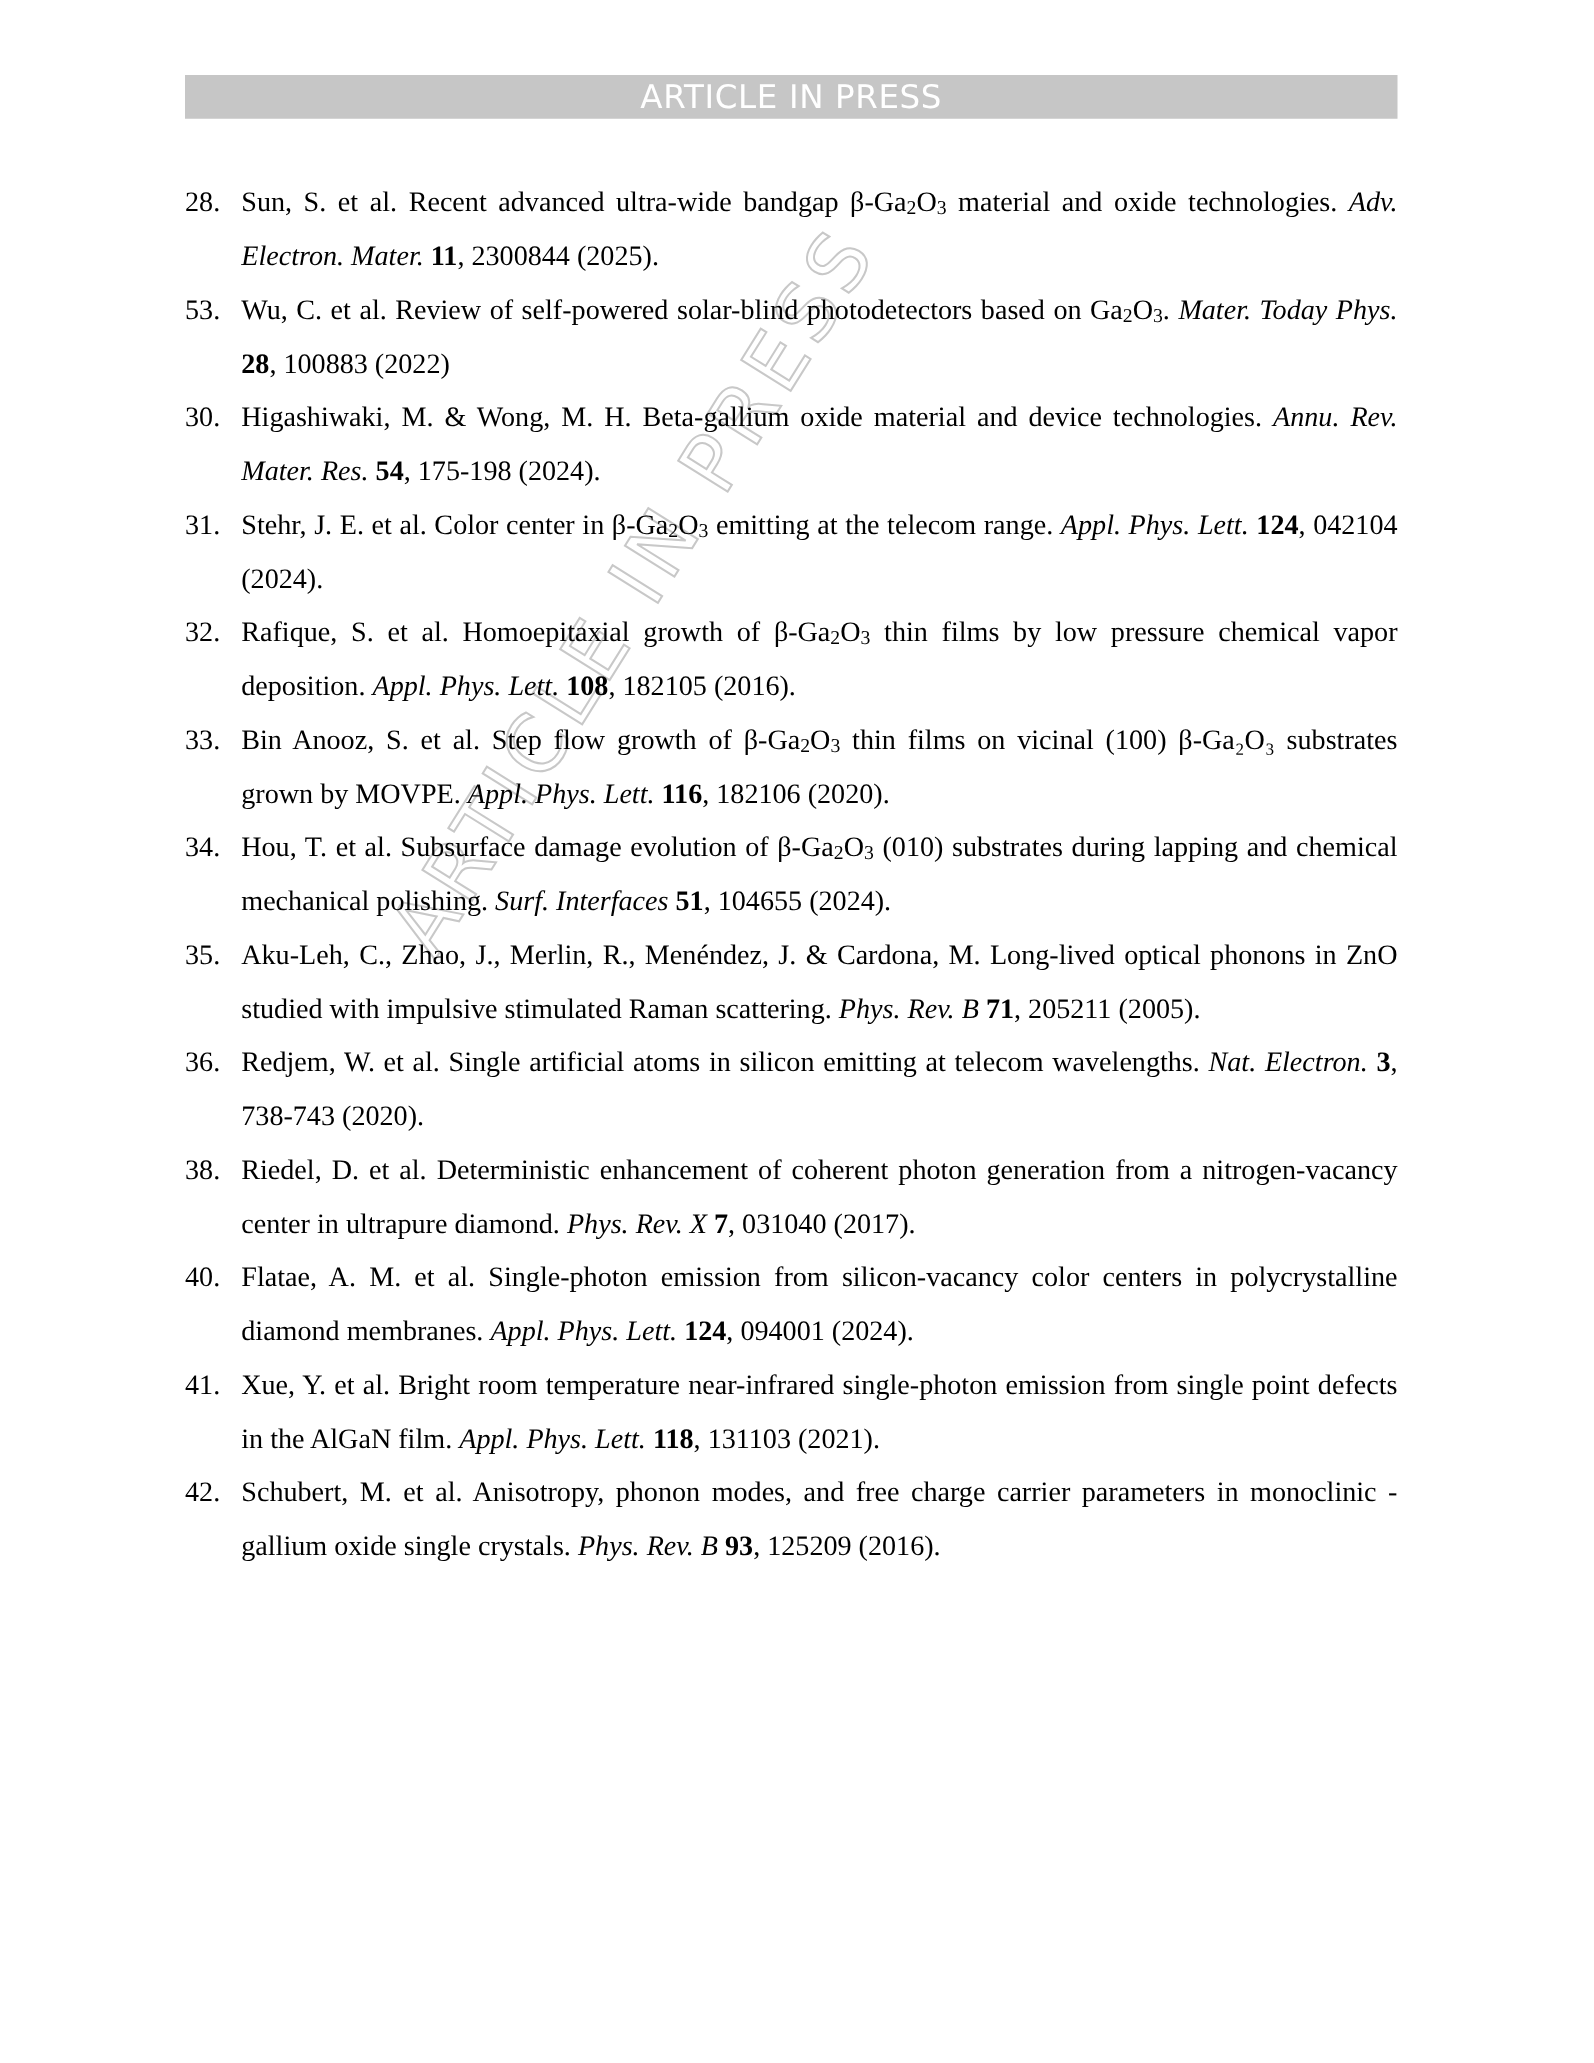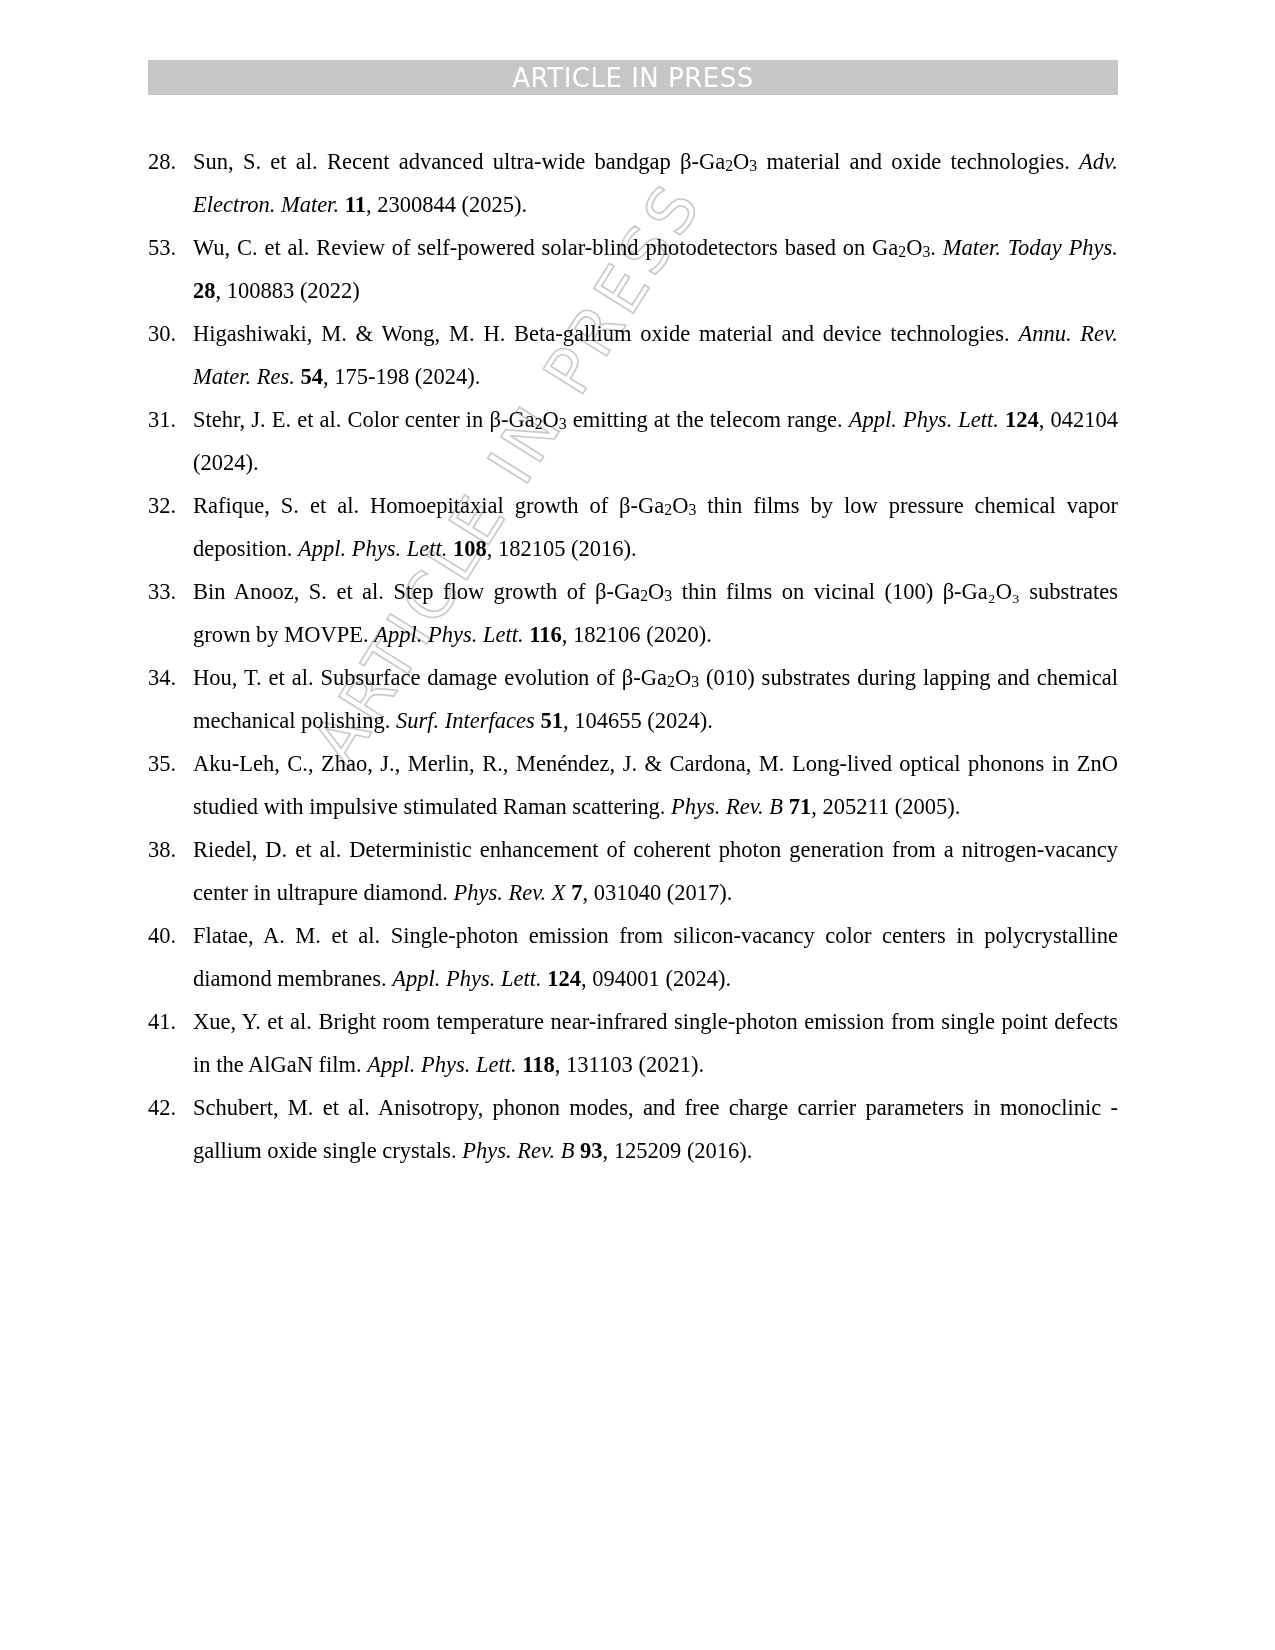--- a/index.html
+++ b/index.html
@@ -74,20 +74,24 @@
     </li>
     <li class="ref">
       <span class="ref-num">34.</span>
       <span class="ref-body"><span>Hou, T. et al. Subsurface damage evolution of β-Ga</span><span><sub>2</sub>O<sub>3</sub></span><span> (010) substrates during lapping and chemical mechanical polishing. </span><span class="journal">Surf. Interfaces</span> <span class="vol">51</span><span>, 104655 (2024).</span></span>
     </li>
     <li class="ref">
       <span class="ref-num">35.</span>
       <span class="ref-body"><span>Aku-Leh, C., Zhao, J., Merlin, R., Menéndez, J. &amp; Cardona, M. Long-lived optical phonons in ZnO studied with impulsive stimulated Raman scattering. </span><span></span><span class="journal">Phys. Rev. B</span> <span class="vol">71</span><span>, 205211 (2005).</span></span>
     </li>
     <li class="ref">
+      <span class="ref-num">36.</span>
+      <span class="ref-body"><span>Redjem, W. et al. Single artificial atoms in silicon emitting at telecom wavelengths. </span><span></span><span class="journal">Nat. Electron.</span> <span class="vol">3</span><span>, 738-743 (2020).</span></span>
+    </li>
+    <li class="ref">
       <span class="ref-num">38.</span>
       <span class="ref-body"><span>Riedel, D. et al. Deterministic enhancement of coherent photon generation from a nitrogen-vacancy center in ultrapure diamond. </span><span></span><span class="journal">Phys. Rev. X</span> <span class="vol">7</span><span>, 031040 (2017).</span></span>
     </li>
     <li class="ref">
       <span class="ref-num">40.</span>
       <span class="ref-body"><span>Flatae, A. M. et al. Single-photon emission from silicon-vacancy color centers in polycrystalline diamond membranes. </span><span></span><span class="journal">Appl. Phys. Lett.</span> <span class="vol">124</span><span>, 094001 (2024).</span></span>
     </li>
     <li class="ref">
       <span class="ref-num">41.</span>
       <span class="ref-body"><span>Xue, Y. et al. Bright room temperature near-infrared single-photon emission from single point defects in the AlGaN film. </span><span></span><span class="journal">Appl. Phys. Lett.</span> <span class="vol">118</span><span>, 131103 (2021).</span></span>

